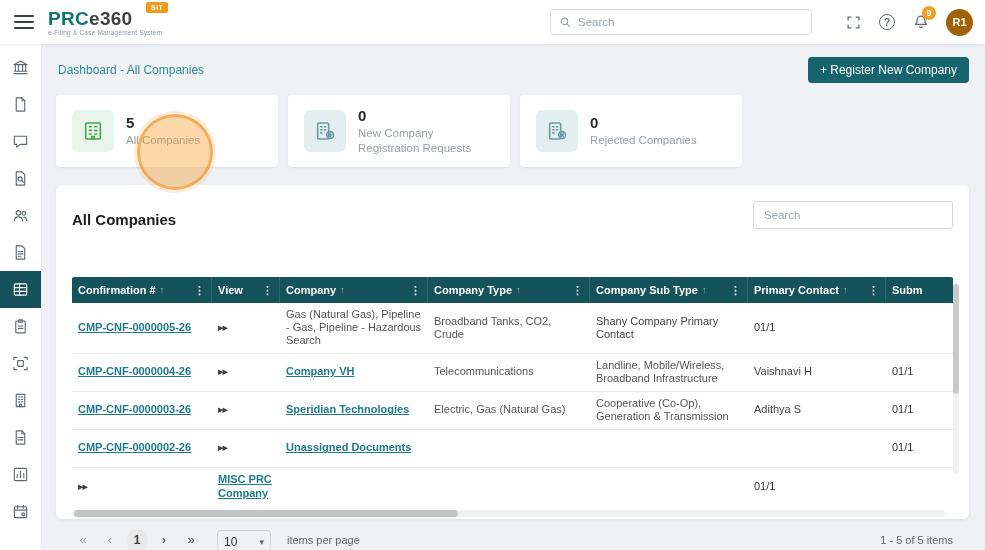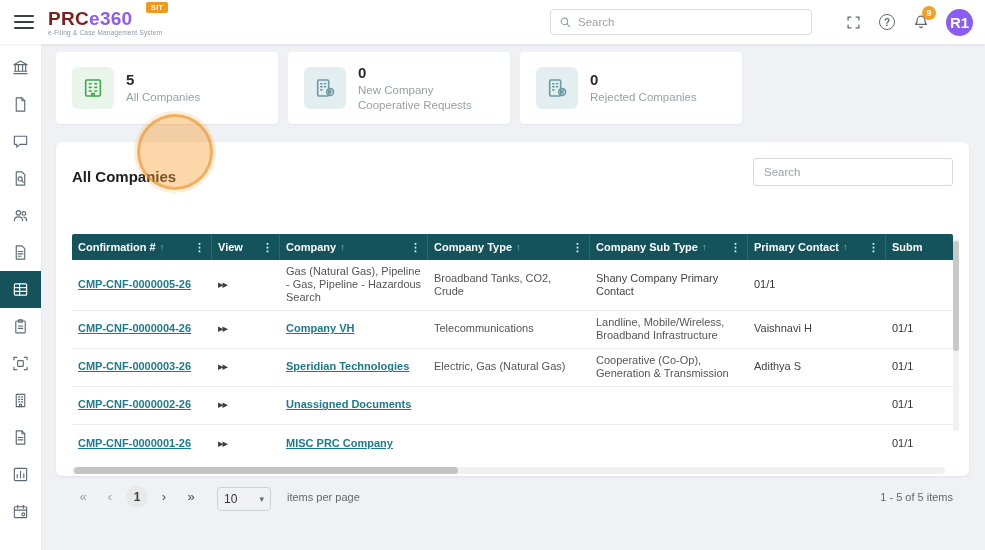--- a/index.html
+++ b/index.html
@@ -6,37 +6,37 @@
   body { font-family: "Liberation Sans", sans-serif; background:#dfe2e6; }
   .screen { position:relative; width:985px; height:550px; overflow:hidden; background:#eff1f4; }
 
   
   .topbar { position:absolute; top:0; left:0; width:985px; height:44px; background:#fff;
             box-shadow:0 1px 3px rgba(0,0,0,.08); display:flex; align-items:center; padding:0 12px; z-index:30; }
   .hamburger { width:20px; height:14px; display:flex; flex-direction:column; justify-content:space-between; cursor:pointer; margin:0 14px 0 2px; }
   .hamburger span { display:block; height:2px; background:#3a3f44; border-radius:1px; }
   .logo { position:relative; display:flex; flex-direction:column; line-height:1; margin-top:2px; }
   .logo-row { font-size:19px; font-weight:800; letter-spacing:.3px; }
-  .logo-prc { color:#7f1d1d; }
-  .logo-e360 { color:#8b5cf6; }
+  .logo-prc { color:#0f766e; }
+  .logo-e360 { color:#404040; }
   .env-badge { position:absolute; top:-7px; left:98px; background:#f09a1d; color:#fff; font-size:7px; font-weight:700;
                padding:2px 5px; border-radius:2px; letter-spacing:.5px; }
   .logo-tag { font-size:6.5px; color:#8b97a3; margin-top:2px; letter-spacing:.2px; }
   .flex-spacer { flex:1; }
   .search-box { width:262px; height:26px; border:1px solid #d9dde1; border-radius:4px; background:#fff;
                 display:flex; align-items:center; padding:0 8px; margin-right:20px; }
   .search-box svg { flex:0 0 auto; margin-right:6px; }
   .search-box input { border:none; outline:none; flex:1; font-size:11.5px; color:#444; background:transparent; font-family:"Liberation Sans",sans-serif; }
   .search-box input::placeholder { color:#9aa4ad; }
   .hicon { width:26px; height:26px; display:flex; align-items:center; justify-content:center; color:#5f6b73; cursor:pointer; margin-left:8px; position:relative; }
   .help-circle { width:16px; height:16px; border:1.4px solid #5f6b73; border-radius:50%; display:flex; align-items:center; justify-content:center;
                  font-size:10px; font-weight:700; color:#5f6b73; }
   .nbadge { position:absolute; top:-3px; right:-2px; min-width:14px; height:14px; border-radius:7px; background:#f2a024; color:#fff;
             font-size:9px; font-weight:700; display:flex; align-items:center; justify-content:center; padding:0 3px; }
-  .avatar { width:27px; height:27px; border-radius:50%; background:#8b5cf6; color:#fff; font-size:15px; font-weight:700;
+  .avatar { width:27px; height:27px; border-radius:50%; background:#a16207; color:#fff; font-size:11px; font-weight:700;
             display:flex; align-items:center; justify-content:center; margin-left:12px; cursor:pointer; }
 
   
   .sidebar { position:absolute; top:44px; left:0; width:42px; bottom:0; background:#fff; border-right:1px solid #ececec; padding-top:5px; z-index:20; }
   .side-item { height:37px; display:flex; align-items:center; justify-content:center; color:#5d6a73; cursor:pointer; }
   .side-item svg { width:17px; height:17px; }
   .side-item.active { background:#16525c; color:#fff; }
 
   
   .main { position:absolute; left:42px; top:44px; right:0; bottom:0; background:#eff1f4; overflow:hidden; }
@@ -223,20 +223,24 @@
         <svg viewBox="0 0 18 18" fill="none" stroke="currentColor" stroke-width="1.2" stroke-linecap="round" stroke-linejoin="round">
           <rect x="2.5" y="4" width="13" height="11.5" rx="1"></rect>
           <path d="M2.5 7.5h13M6 2.5v3M12 2.5v3"></path>
           <circle cx="12" cy="12" r="1.6"></circle>
         </svg>
       </div>
   </nav>
 
   <div class="main">
 
+    <div class="crumb-row">
+      <span class="breadcrumb">Dashboard - All Companies</span>
+      <button class="register-btn">+ Register New Company</button>
+    </div>
 
     <div class="cards">
       <div class="card">
         <div class="card-icon green">
           <svg viewBox="0 0 18 18" width="22" height="22" fill="none" stroke="currentColor" stroke-width="1.3" stroke-linecap="round">
               <rect x="3" y="2.5" width="12" height="13" rx="1"></rect>
               <path d="M6 5.5h1.5M10.5 5.5H12M6 8.5h1.5M10.5 8.5H12M6 11.5h1.5M10.5 11.5H12M8 15.5v-2h2v2"></path>
             </svg>
         </div>
         <div class="card-text">
@@ -248,21 +252,21 @@
         <div class="card-icon teal">
           <svg viewBox="0 0 18 18" width="22" height="22" fill="none" stroke="currentColor" stroke-width="1.3" stroke-linecap="round">
               <rect x="3" y="2.5" width="9" height="13" rx="1"></rect>
               <path d="M5.5 5.5h1M8.5 5.5h1M5.5 8h1M8.5 8h1M5.5 10.5h1"></path>
               <circle cx="13.2" cy="12.3" r="2.8"></circle>
               <path d="M13.2 11v2.6M11.9 12.3h2.6"></path>
             </svg>
         </div>
         <div class="card-text">
           <div class="card-value">0</div>
-          <div class="card-label">New Company Cooperative Requests</div>
+          <div class="card-label">New Company Registration Requests</div>
         </div>
       </div>
       <div class="card">
         <div class="card-icon teal">
           <svg viewBox="0 0 18 18" width="22" height="22" fill="none" stroke="currentColor" stroke-width="1.3" stroke-linecap="round">
               <rect x="3" y="2.5" width="9" height="13" rx="1"></rect>
               <path d="M5.5 5.5h1M8.5 5.5h1M5.5 8h1M8.5 8h1M5.5 10.5h1"></path>
               <circle cx="13.2" cy="12.3" r="2.8"></circle>
               <path d="M12.3 11.4l1.8 1.8M14.1 11.4l-1.8 1.8"></path>
             </svg>
@@ -349,21 +353,20 @@
           <div class="td"><a class="cell-link">CMP-CNF-0000002-26</a></div>
           <div class="td"><span class="view-ic">▸▸</span></div>
           <div class="td"><a class="cell-link">Unassigned Documents</a></div>
           <div class="td"></div>
           <div class="td"></div>
           <div class="td contact"></div>
           <div class="td date">01/1</div>
         </div>
 
         <div class="tr">
-          <div class="td"><a class="cell-link">CMP-CNF-0000001-26</a></div>
           <div class="td"><span class="view-ic">▸▸</span></div>
           <div class="td"><a class="cell-link">MISC PRC Company</a></div>
           <div class="td"></div>
           <div class="td"></div>
           <div class="td contact"></div>
           <div class="td date">01/1</div>
         </div>
       </div>
 
       <div class="vscroll">

